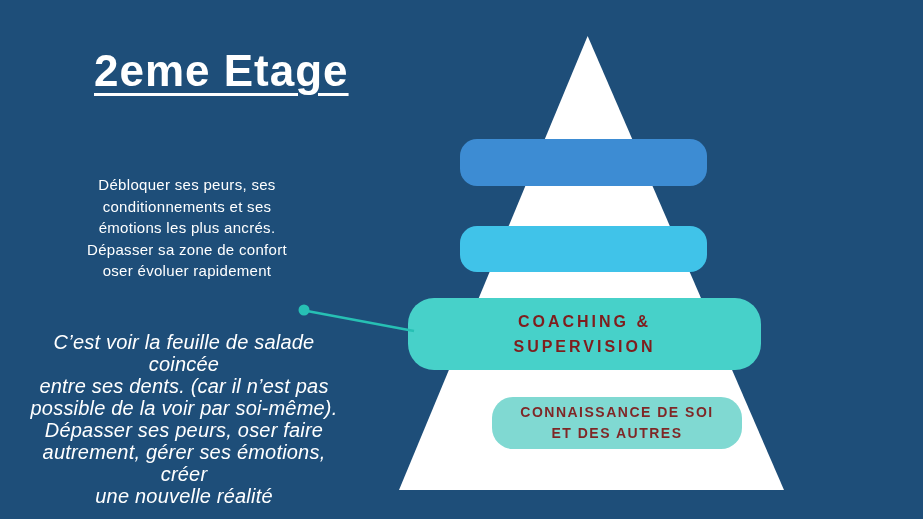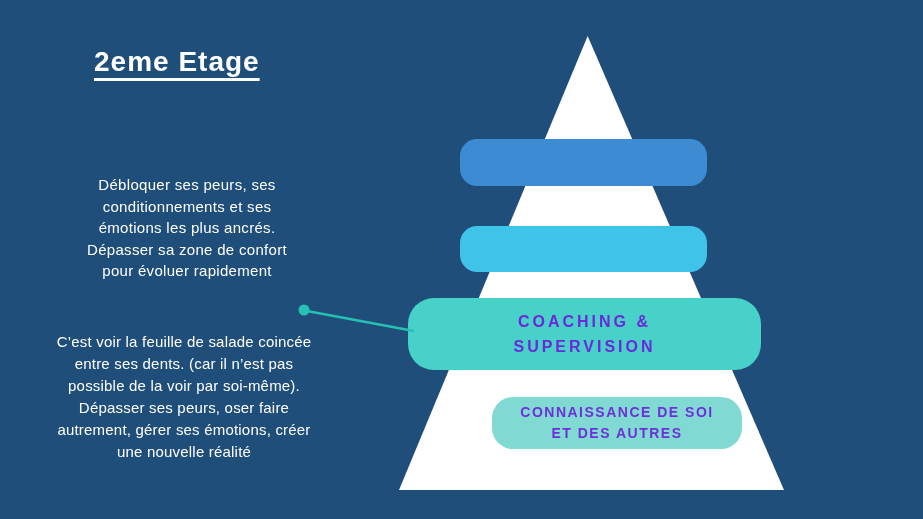--- a/index.html
+++ b/index.html
@@ -12,21 +12,21 @@
     height: 519px;
     background: #1E4E79;
     overflow: hidden;
   }
 
   .title {
     position: absolute;
     left: 94px;
     top: 46px;
     color: #ffffff;
-    font-size: 28px;
+    font-size: 44px;
     font-weight: bold;
     letter-spacing: 1px;
     text-decoration: underline;
     text-decoration-thickness: 3px;
     text-underline-offset: 7px;
   }
 
   .para {
     position: absolute;
     color: #ffffff;
@@ -38,22 +38,23 @@
     top: 174px;
     width: 260px;
     font-size: 15px;
     line-height: 21.5px;
     letter-spacing: 0.3px;
   }
   .para-bottom {
     left: 24px;
     top: 331px;
     width: 320px;
-    font-size: 15px;
+    font-size: 20px;
     line-height: 22px;
+    font-style: italic;
     letter-spacing: 0.2px;
   }
 
   .triangle {
     position: absolute;
     left: 399px;
     top: 36px;
     width: 385px;
     height: 454px;
     background: #ffffff;
@@ -61,21 +62,21 @@
   }
 
   .pill { position: absolute; }
   .pill-text {
     display: flex;
     align-items: center;
     justify-content: center;
     width: 100%;
     height: 100%;
     text-align: center;
-    color: #6d28d9;
+    color: #7f1d1d;
     white-space: pre-line;
   }
 
   .level1 {
     left: 460px; top: 139px;
     width: 247px; height: 47px;
     background: #3D8CD3;
     border-radius: 17px;
   }
   .level2 {
@@ -121,21 +122,21 @@
 <body>
 
 <div class="slide" style="background-color: rgb(30, 78, 121);">
 
   <h1 class="title">2eme Etage</h1>
 
   <p class="para para-top">Débloquer ses peurs, ses
 conditionnements et ses
 émotions les plus ancrés.
 Dépasser sa zone de confort
-pour évoluer rapidement</p>
+oser évoluer rapidement</p>
 
   <p class="para para-bottom">C’est voir la feuille de salade coincée
 entre ses dents. (car il n’est pas
 possible de la voir par soi-même).
 Dépasser ses peurs, oser faire
 autrement, gérer ses émotions, créer
 une nouvelle réalité</p>
 
   <div class="triangle"></div>
 

